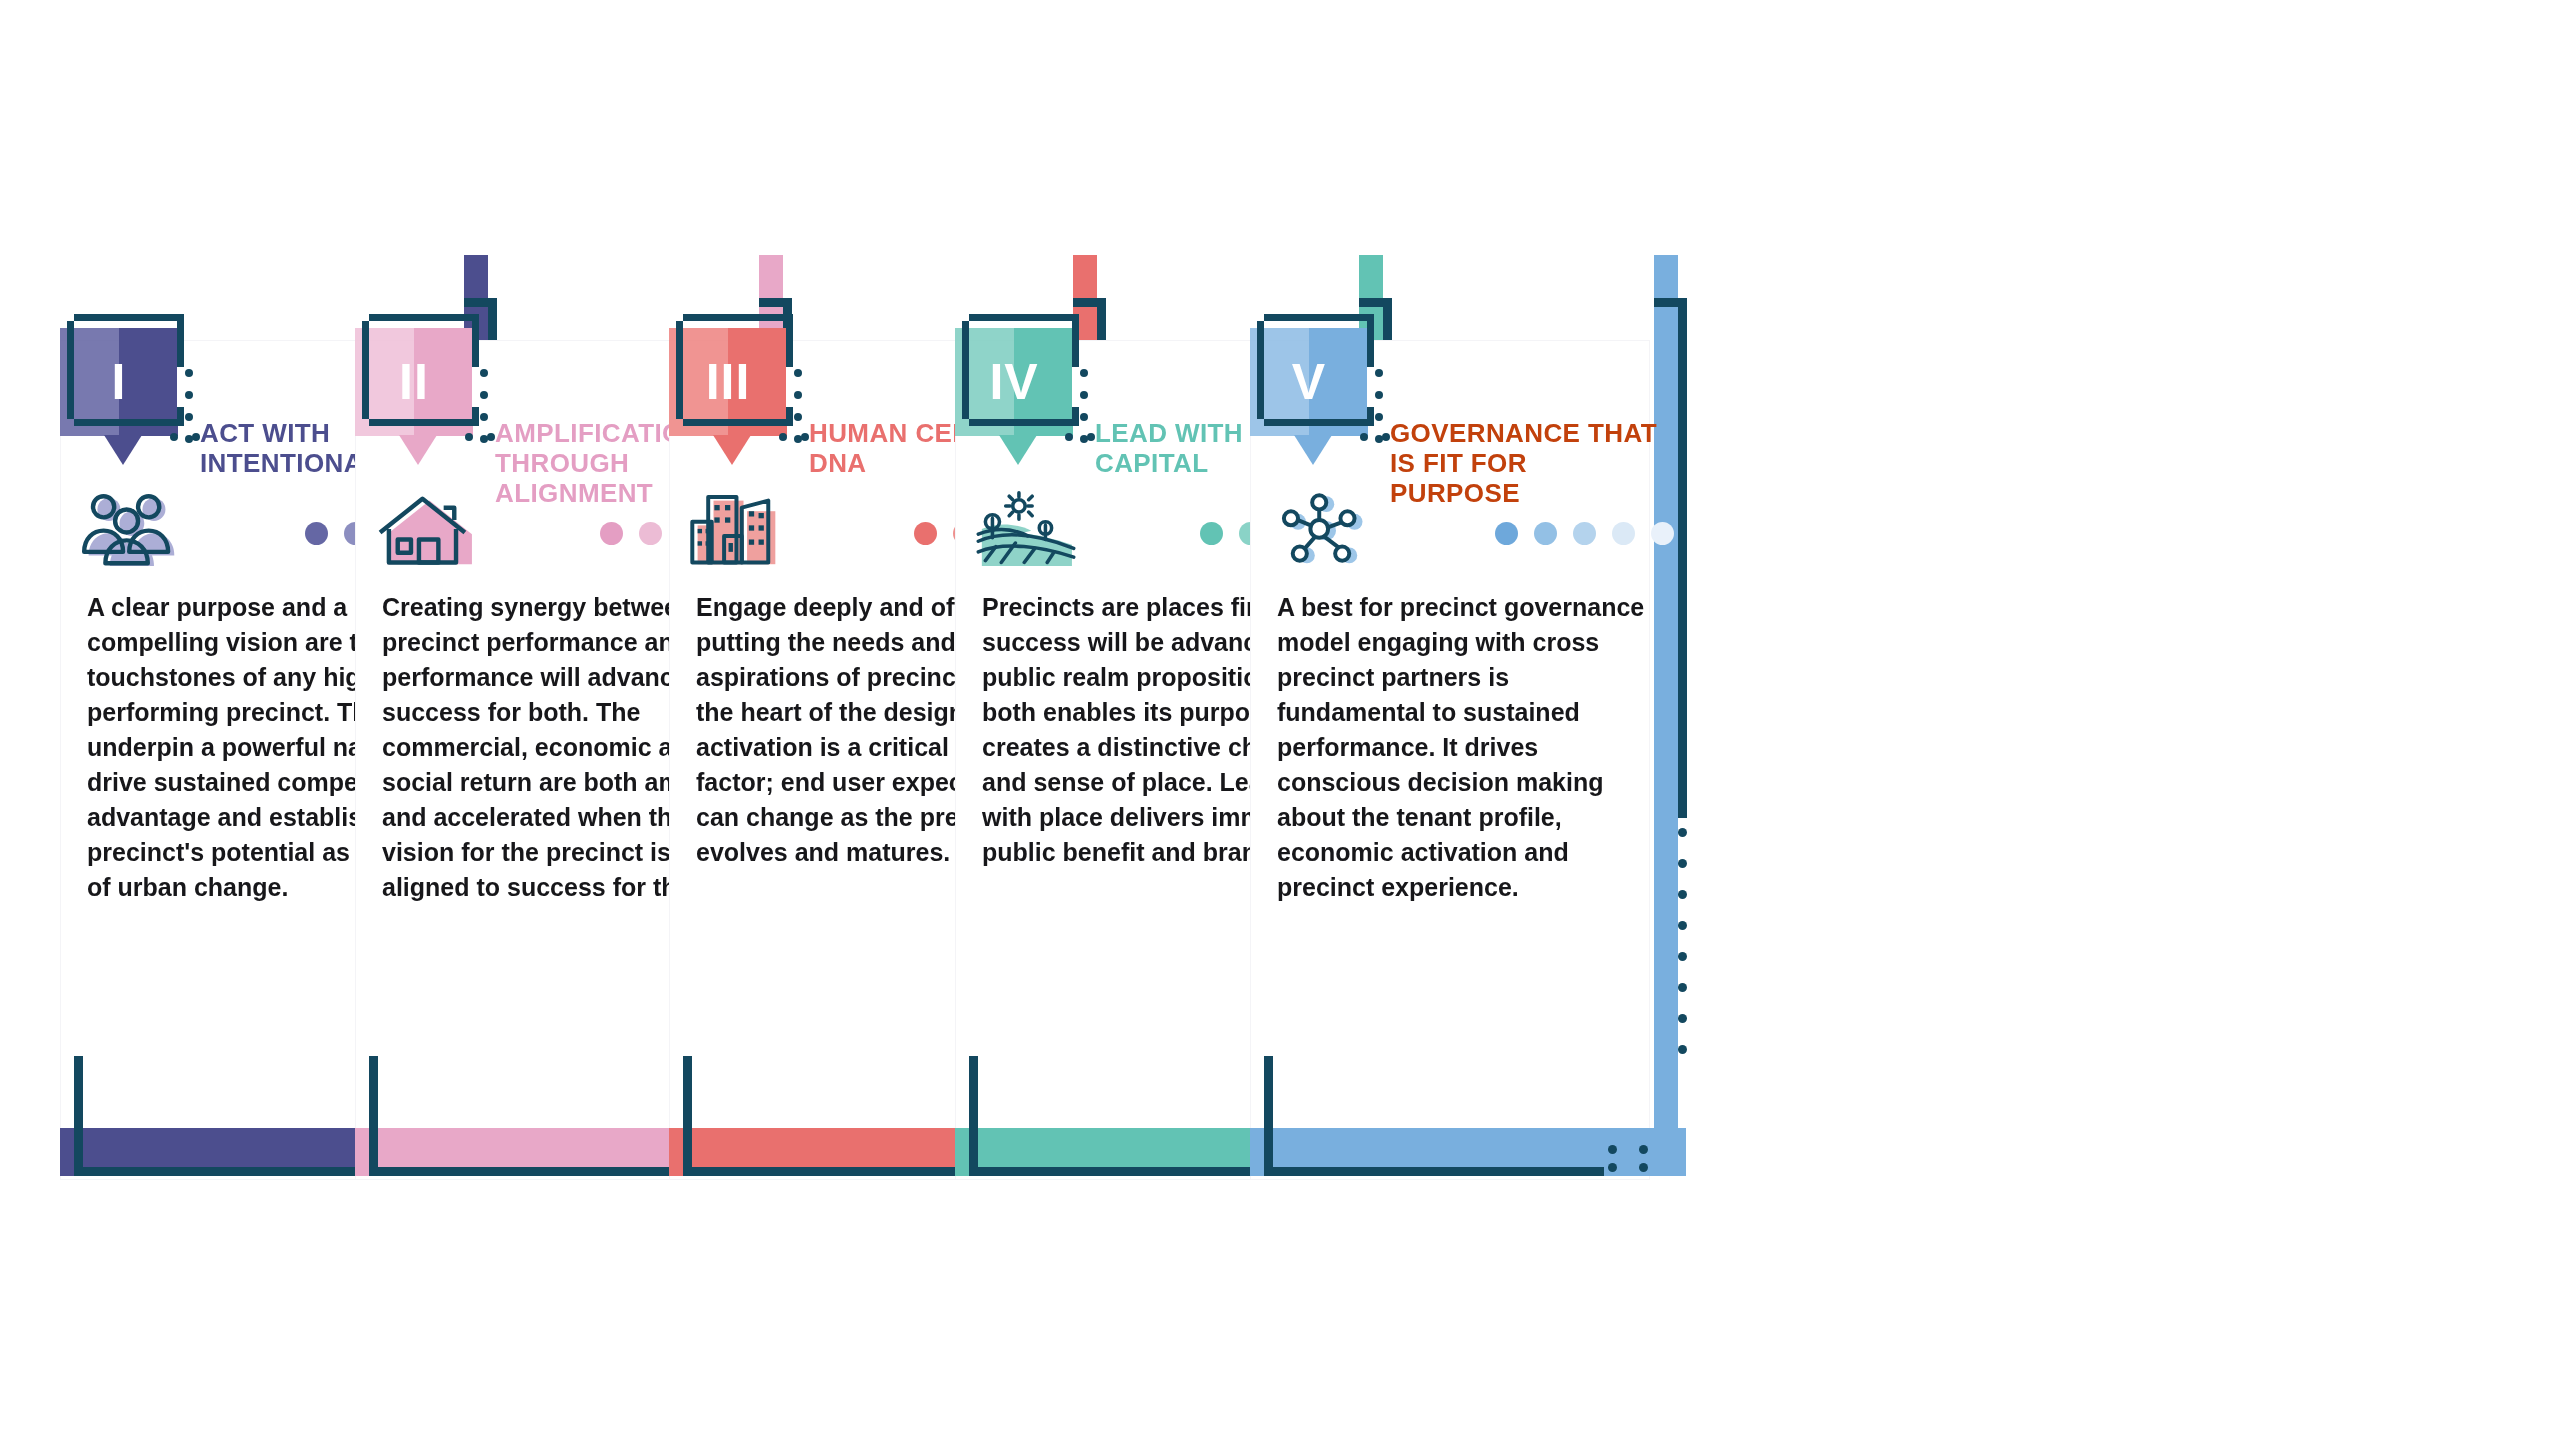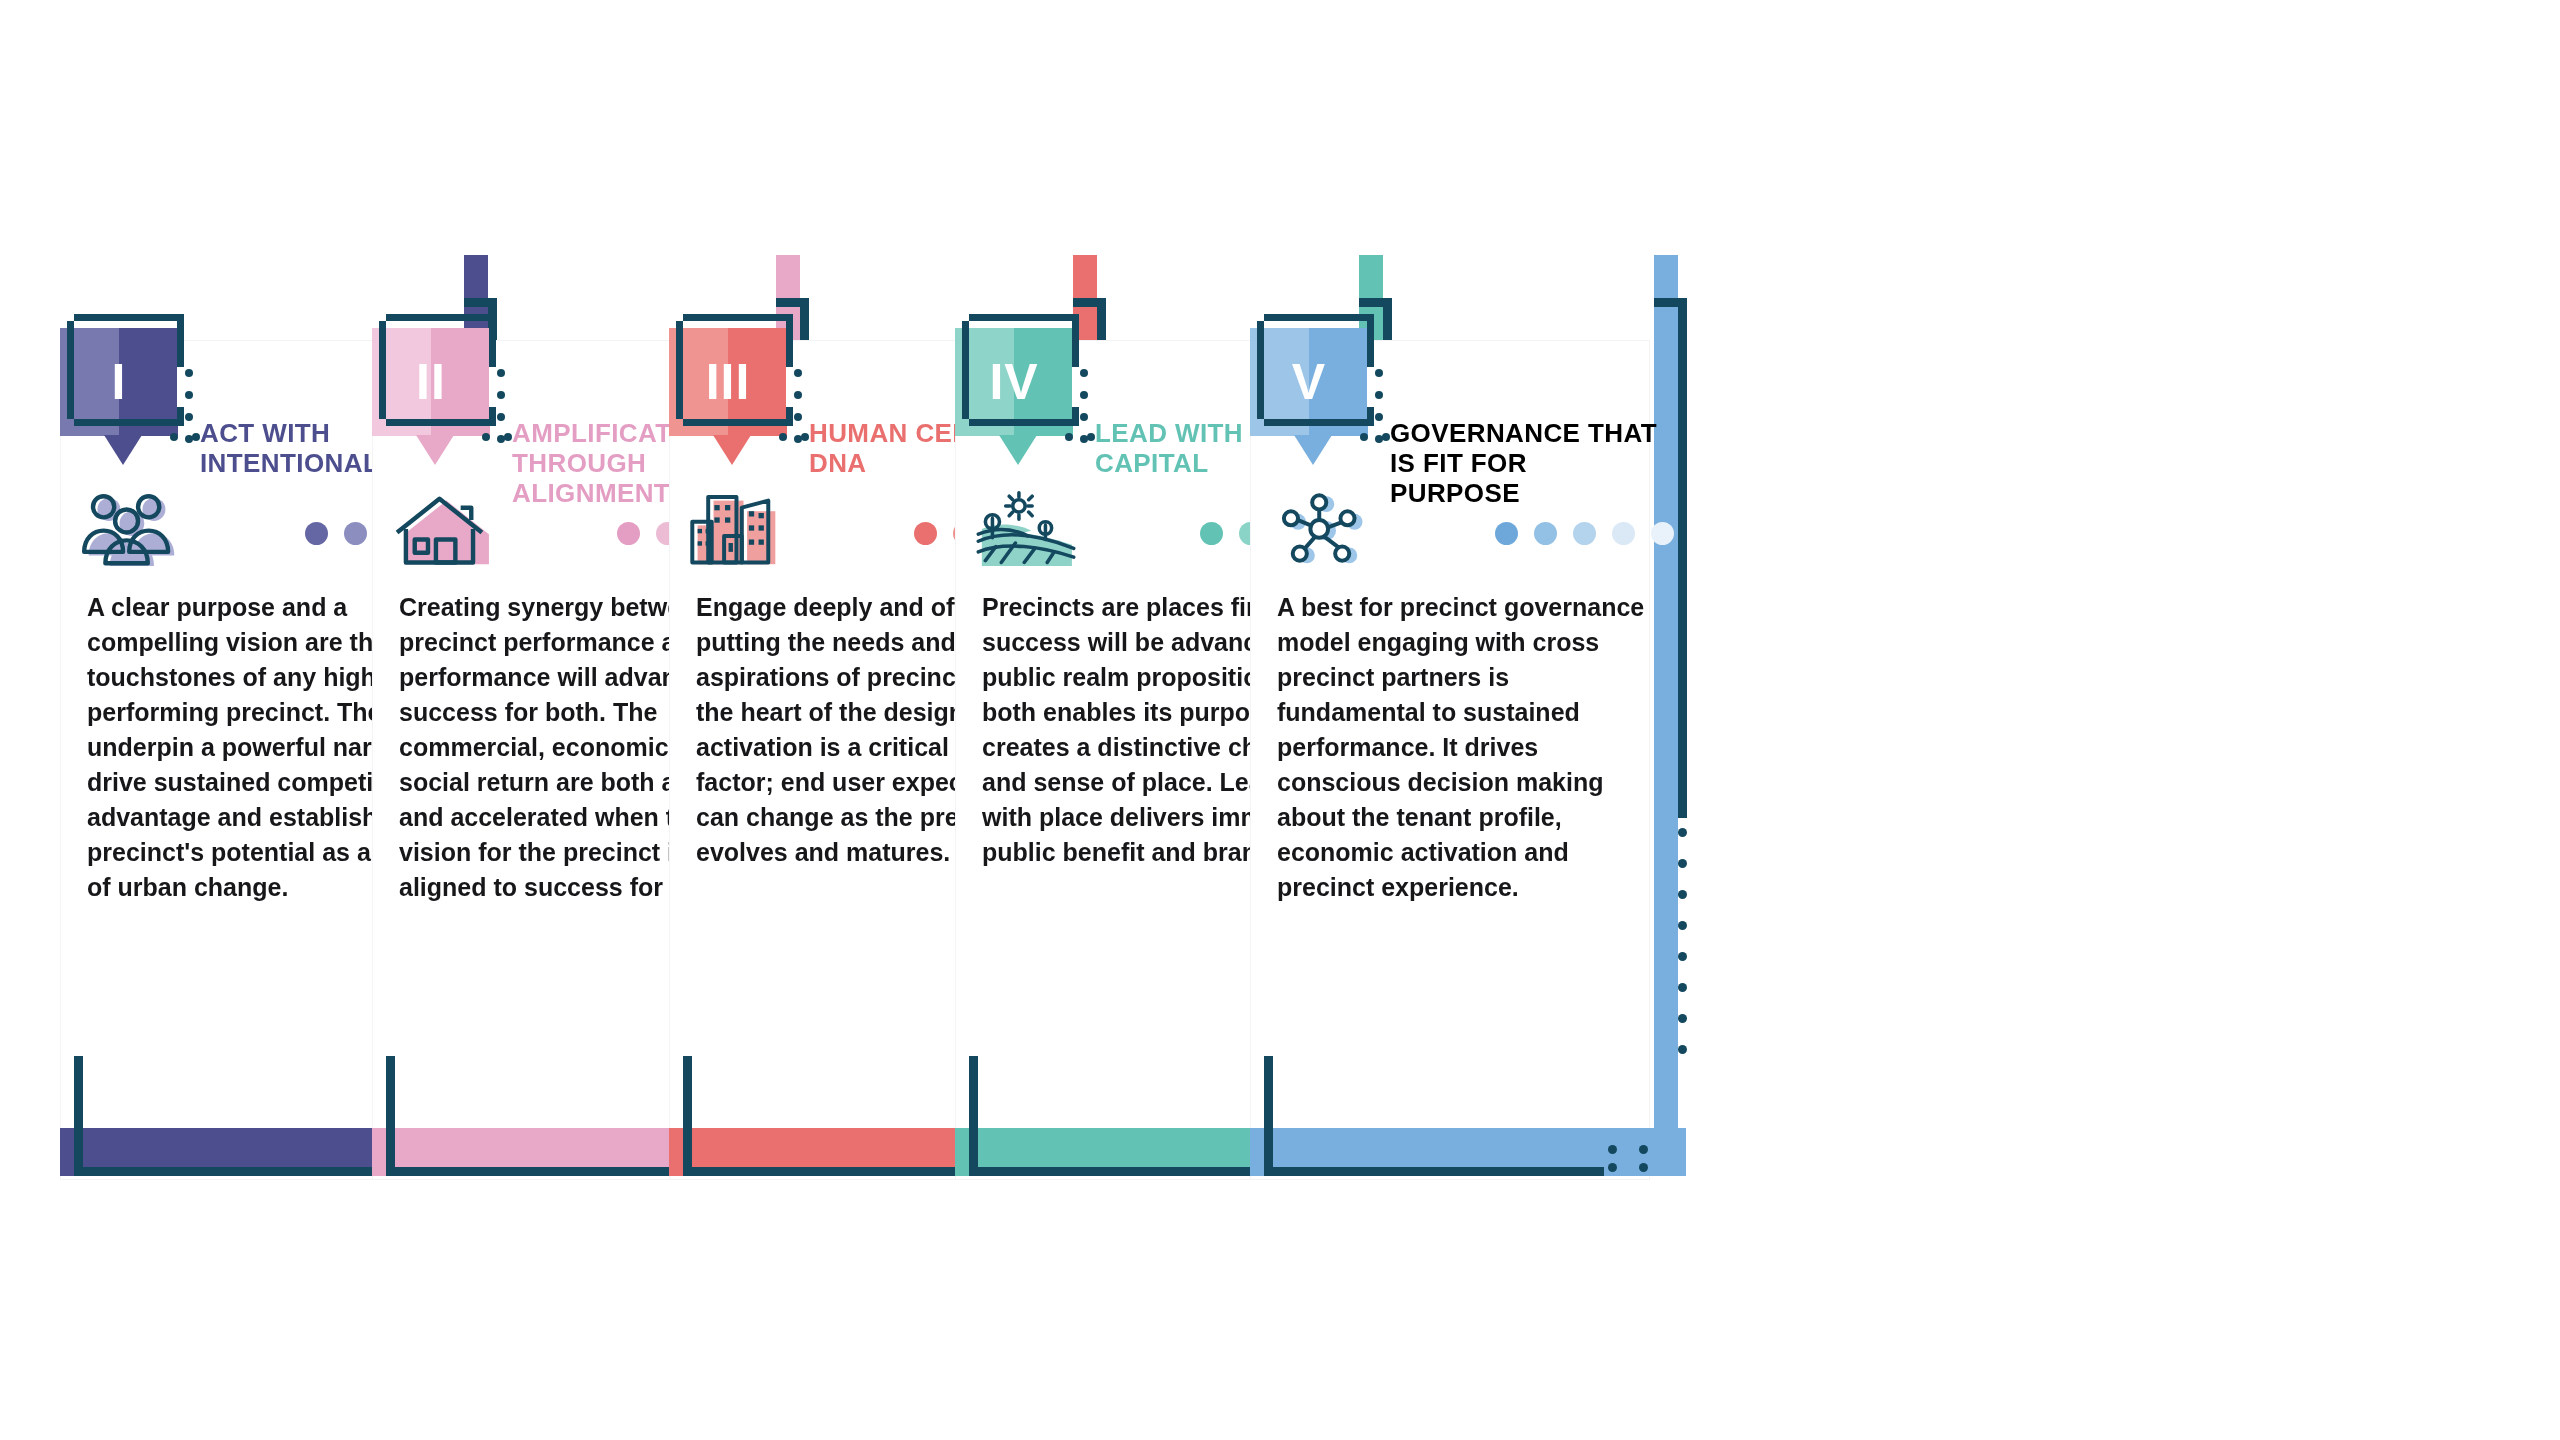--- a/index.html
+++ b/index.html
@@ -152,21 +152,21 @@
         <circle cx="55" cy="35" r="13"></circle>
             <path d="M31 83c0-16 11-26 24-26s24 10 24 26z"></path>
       </g>
         </svg>
       </div>
 
     <div class="pdots"><i style="background:#6567a4"></i><i style="background:#8c8ec0"></i><i style="background:#b4b5d6"></i><i style="background:#d9daea"></i><i style="background:#ececf4"></i></div>
 
     <div class="body">A clear purpose and a compelling vision are the touchstones of any high performing precinct.   They underpin a powerful narrative, drive sustained competitive advantage and establish the precinct's potential as an agent of urban change.</div>
   </div>
-    <div class="card" style="left: 372px;">
+    <div class="card" style="left: 355px;">
     <div class="panel"></div>
 
     <div class="rail" style="background:#e8a8c8"></div>
     <div class="brkt-top"></div>
     <div class="brkt-v"></div>
     <div class="brkt-dots">
         <i></i>
         <i></i>
         <i></i>
         <i></i>
@@ -401,21 +401,21 @@
       <div class="badge-num">V</div>
       <div class="dotcol">
           <i></i>
           <i></i>
           <i></i>
           <i></i>
         </div>
       <div class="dotrow-badge"><i></i><i></i></div>
     </div>
 
-    <div class="heading" style="color:#000000">GOVERNANCE THAT IS FIT FOR PURPOSE</div>
+    <div class="heading" style="color:#c2410c">GOVERNANCE THAT IS FIT FOR PURPOSE</div>
 
     <div class="picto">
         <svg viewBox="0 0 120 86">
     <g fill="#9dc6e8">
             <circle cx="66" cy="46" r="11"></circle>
             <circle cx="66" cy="16" r="9"></circle>
             <circle cx="34" cy="36" r="9"></circle>
             <circle cx="98" cy="36" r="9"></circle>
             <circle cx="44" cy="74" r="9"></circle>
             <circle cx="92" cy="74" r="9"></circle>

